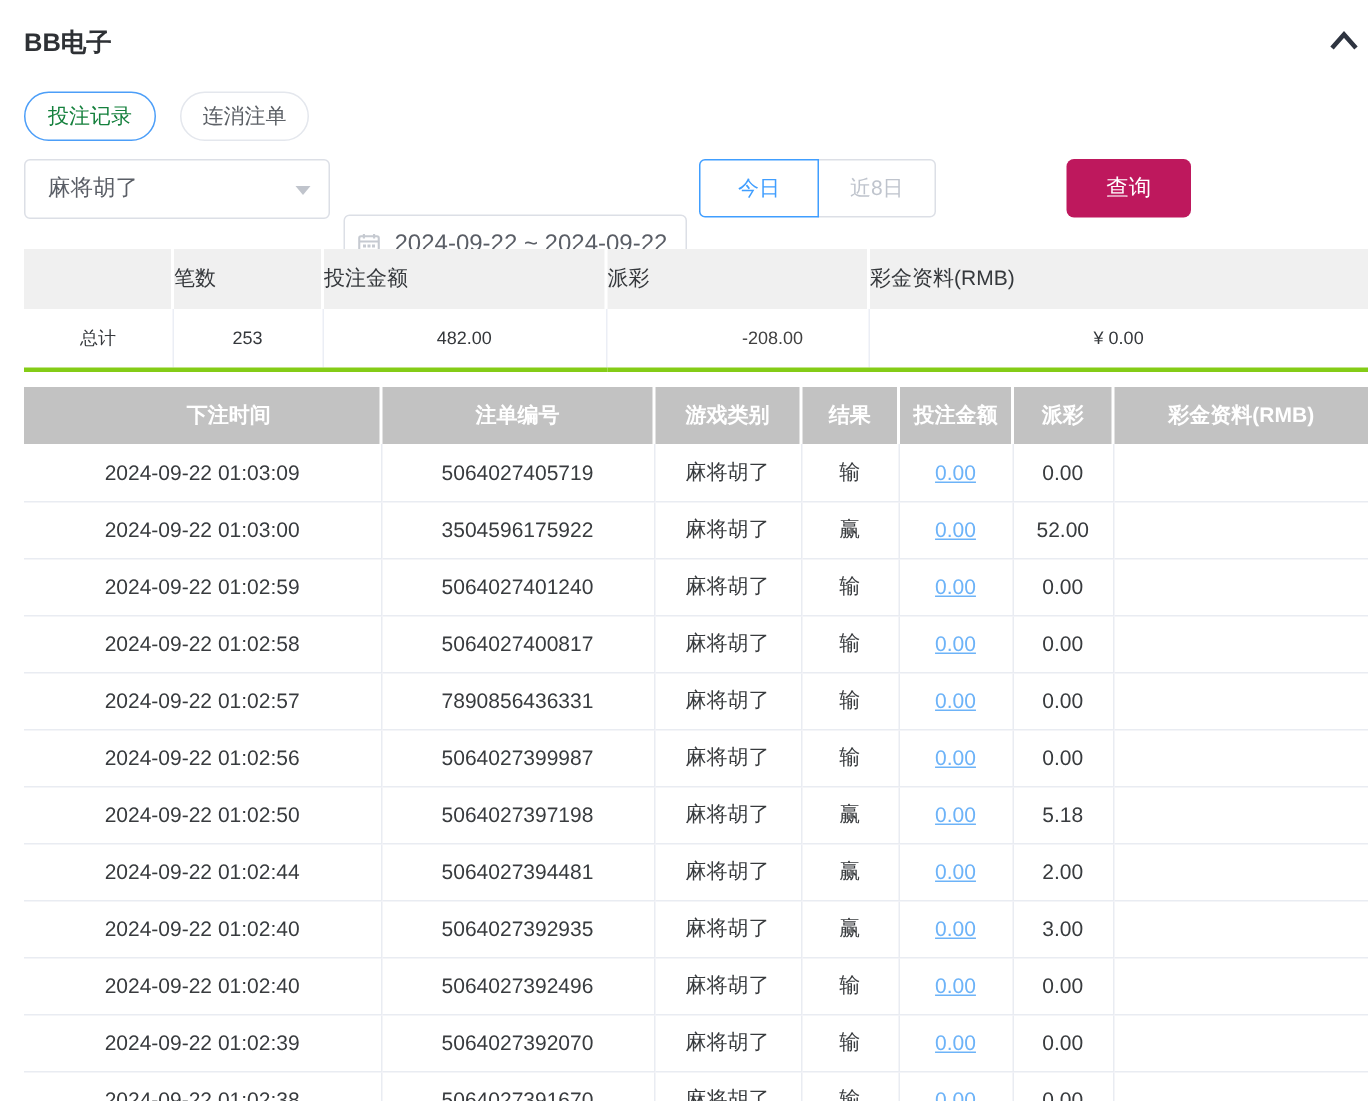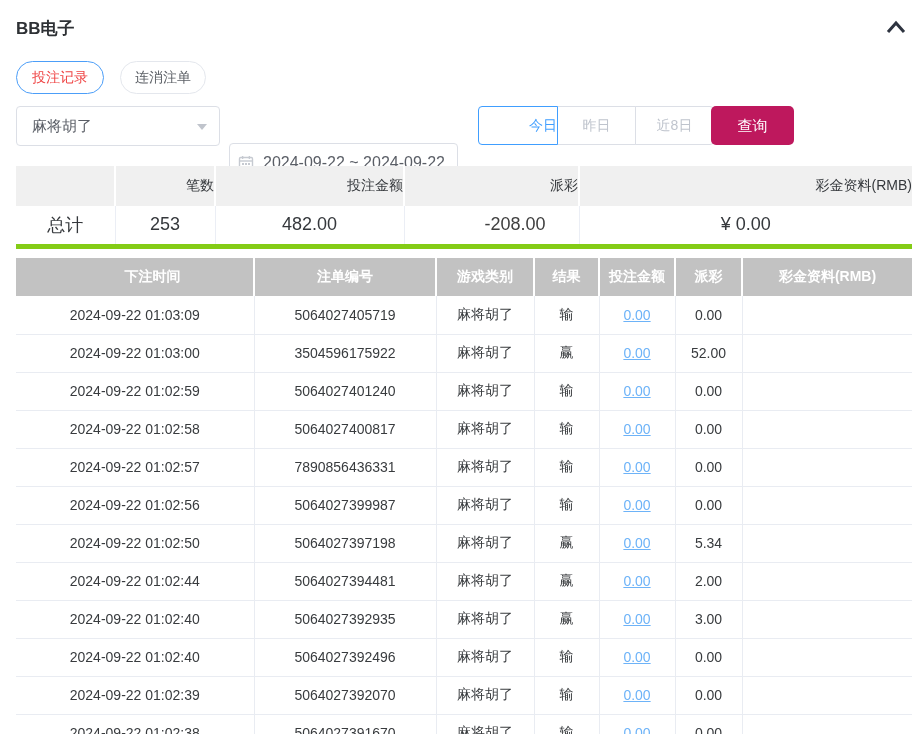--- a/index.html
+++ b/index.html
@@ -9,51 +9,51 @@
 
   
   .panel-head { position:absolute; left:16px; top:18px; right:8px; height:22px; }
   .panel-title { font-size:17px; font-weight:bold; color:#2e3135; line-height:22px; }
   .collapse-btn { position:absolute; right:0; top:2px; width:20px; height:16px; cursor:pointer; }
 
   
   .tabs { position:absolute; left:16px; top:61px; height:33px; display:flex; }
   .tab { height:33px; line-height:31px; padding:0 14px; border:1px solid #e4e7ed; border-radius:17px;
          background:#fff; font-size:14px; color:#5c6066; margin-right:16px; cursor:pointer; }
-  .tab.active { border-color:#4c9ef8; color:#ef4444; padding:0 15px; }
+  .tab.active { border-color:#4c9ef8; color:#15803d; padding:0 15px; }
 
   
   .controls { position:absolute; left:16px; top:106px; height:40px; width:890px; }
   .game-select { position:absolute; left:0; top:0; width:204px; height:40px; border:1px solid #dcdfe6;
                  border-radius:4px; background:#fff; cursor:pointer; }
   .game-select .sel-text { position:absolute; left:15px; top:0; line-height:38px; font-size:15px; color:#5a5e66; }
   .caret-down { position:absolute; right:12px; top:17px; width:0; height:0;
                 border-left:5px solid transparent; border-right:5px solid transparent; border-top:6px solid #c0c4cc; }
   .date-range { position:absolute; left:213px; top:0; width:229px; height:39px; border:1px solid #dcdfe6;
                 border-radius:4px; background:#fff; cursor:pointer;margin-top:37px; }
   .cal-icon { position:absolute; left:8px; top:11px; width:16px; height:16px; color:#c6cad1; }
   .date-text { position:absolute; left:33px; top:0; line-height:37px; font-size:16px; color:#5a5e66; white-space:nowrap; }
 
   .btn-group { position:absolute; left:450px; top:0; height:39px; display:flex; }
   .gbtn { height:39px; line-height:37px; text-align:center; border:1px solid #dcdfe6; background:#fff;
           font-size:14px; color:#bfc4cd; margin-left:-1px; cursor:pointer; position:relative; }
-  .gbtn.first { border-radius:4px 0 0 4px; margin-left:12px;text-align:right; }
+  .gbtn.first { border-radius:4px 0 0 4px; margin-left:0; }
   .gbtn.last { border-radius:0 4px 4px 0; }
   .gbtn.active { border-color:#409eff; color:#409eff; z-index:2; }
   .search-btn { position:absolute; left:695px; top:0; width:83px; height:39px; border:none; border-radius:5px;
                 background:#be185d; color:#fff; font-size:15px; line-height:39px; text-align:center; cursor:pointer; }
 
   
   table { border-collapse:collapse; table-layout:fixed; }
   .summary { position:absolute; left:16px; top:166px; width:896px; }
   .summary th { background:#f0f0f0; height:40px; font-size:14px; font-weight:normal; color:#35383c;
-                text-align:right; border-left:2px solid #fff; }
+                text-align:left; border-left:2px solid #fff; }
   .summary th:first-child { border-left:none; }
-  .summary td { background:#fff; height:40px; font-size:18px; color:#35383c; text-align:center;
-                border-left:1px solid #ebeef5; border-bottom:5px solid #84cc16; }
+  .summary td { background:#fff; height:40px; font-size:12px; color:#35383c; text-align:center;
+                border-left:1px solid #ebeef5; border-bottom:3px solid #84cc16; }
   .summary td:first-child { border-left:none; }
   .summary td.negative { color:#404040;padding-left:47px; }
 
   
   .records { position:absolute; left:16px; top:258px; width:896px; }
   .records th { background:#c2c2c2; height:38px; font-size:14px; font-weight:bold; color:#fff;
                 text-align:center; border-left:2px solid #fff; }
   .records th:first-child { border-left:none;padding-left:36px; }
   .records td { background:#fff; height:38px; font-size:14px; color:#383b3e; text-align:center;
                 border-left:1px solid #e9ecf2; border-bottom:1px solid #e9ecf2; }
@@ -98,21 +98,20 @@
           <rect x="10" y="8" width="2" height="2" fill="#c6cad1"></rect>
           <rect x="4" y="11" width="2" height="2" fill="#c6cad1"></rect>
           <rect x="7" y="11" width="2" height="2" fill="#c6cad1"></rect>
         </svg>
       </span>
       <span class="date-text">2024-09-22 ~ 2024-09-22</span>
     </div>
 
     <div class="btn-group">
       <div class="gbtn first active" style="width:80px">今日</div>
-      <div class="gbtn" style="width:79px">昨日</div>
       <div class="gbtn last" style="width:79px">近8日</div>
     </div>
 
     <div class="search-btn">查询</div>
   </div>
 
   <table class="summary">
     <colgroup>
       <col style="width:99px">
         <col style="width:100px">
@@ -215,21 +214,21 @@
           <td><a class="amount-link">0.00</a></td>
           <td>0.00</td>
           <td></td>
         </tr>
         <tr>
           <td class="time">2024-09-22 01:02:50</td>
           <td>5064027397198</td>
           <td>麻将胡了</td>
           <td>赢</td>
           <td><a class="amount-link">0.00</a></td>
-          <td>5.34</td>
+          <td>5.18</td>
           <td></td>
         </tr>
         <tr>
           <td class="time">2024-09-22 01:02:44</td>
           <td>5064027394481</td>
           <td>麻将胡了</td>
           <td>赢</td>
           <td><a class="amount-link">0.00</a></td>
           <td>2.00</td>
           <td></td>

